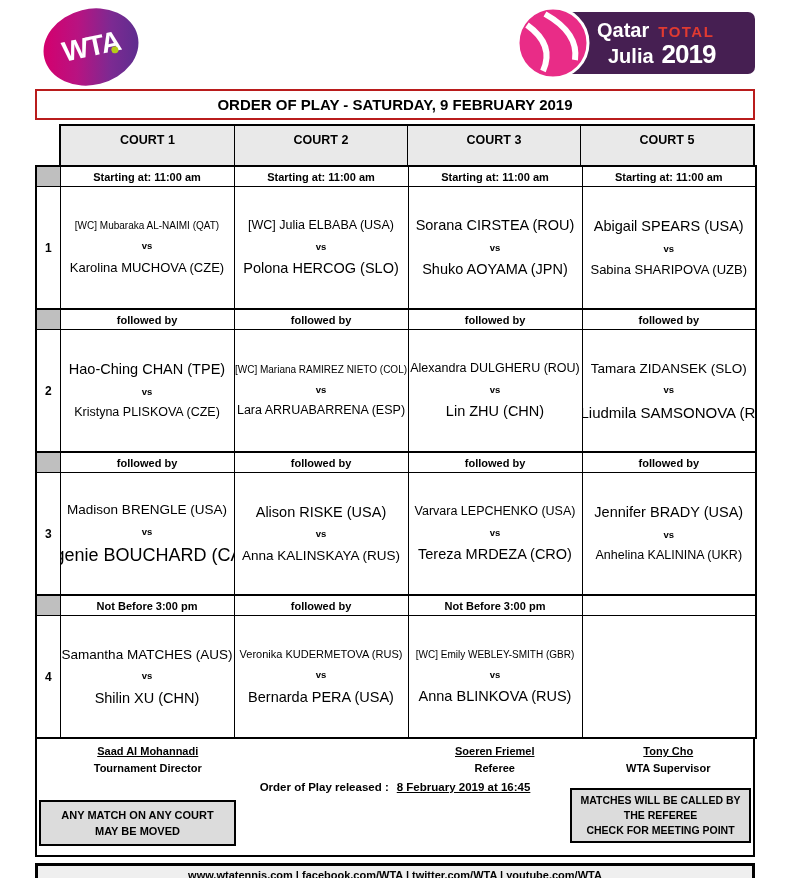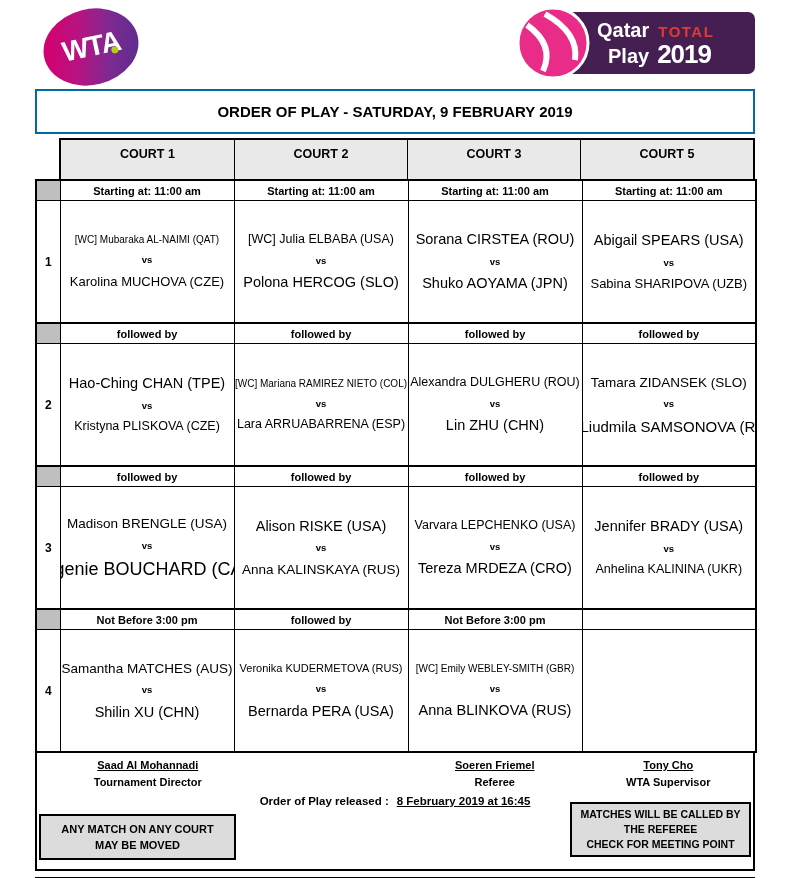--- a/index.html
+++ b/index.html
@@ -22,22 +22,22 @@
     display:flex; flex-direction:column; justify-content:center; padding-left:44px; }
   .qatar-ball { position:absolute; left:0; top:0; width:76px; height:76px; }
   .q-line1 { display:flex; align-items:baseline; gap:9px; line-height:1; }
   .q-line2 { display:flex; align-items:baseline; gap:8px; line-height:1; margin-top:1px; padding-left:11px; }
   .q-qatar, .q-open { color:#fff; font-weight:bold; font-size:20px; }
   .q-total { color:var(--total-red,#e03a31); font-weight:bold; font-size:15px; letter-spacing:1.5px; }
   .q-year { color:#fff; font-weight:bold; font-size:26px; letter-spacing:-1px; }
 
   
   .doc-title { text-align:center; font-weight:bold; font-size:15px; margin:0 0 5px 0; }
-  .banner { border:2px solid #0369a1; text-align:center; font-weight:bold; font-size:15px;
-    padding:12px 0; margin-bottom:4px; }
+  .banner { border:2px solid #b91c1c; text-align:center; font-weight:bold; font-size:15px;
+    padding:5px 0; margin-bottom:4px; }
 
   
   .court-header { margin-left:24px; width:696px; box-sizing:border-box; display:grid;
     grid-template-columns:repeat(4,1fr); border:2px solid #000; border-bottom:none; }
   .court-header .cell { background:var(--header-gray,#e9e9e9); border-left:1px solid #000;
     font-weight:bold; font-size:12.5px; text-align:center; padding:7px 0 18px; }
   .court-header .cell:first-child { border-left:none; }
 
   table.sched { border-collapse:collapse; width:720px; border:2px solid #000; table-layout:fixed; }
   table.sched td { border:1px solid #000; padding:0; }
@@ -82,21 +82,21 @@
       <span class="wta-text">WTA</span>
       <span class="wta-dot"></span>
     </div>
     <div class="qatar-logo">
       <div class="qatar-rect">
         <div class="q-line1">
           <span class="q-qatar">Qatar</span>
           <span class="q-total">TOTAL</span>
         </div>
         <div class="q-line2">
-          <span class="q-open">Play</span>
+          <span class="q-open">Julia</span>
           <span class="q-year">2019</span>
         </div>
       </div>
       <svg class="qatar-ball" viewBox="0 0 76 76">
         <circle cx="38" cy="38" r="35" fill="#e92c87" stroke="#ffffff" stroke-width="3"></circle>
         <path d="M12 20 Q40 40 28 66" stroke="#ffffff" stroke-width="6" fill="none"></path>
         <path d="M30 9 Q64 28 60 55" stroke="#ffffff" stroke-width="6" fill="none"></path>
       </svg>
     </div>
   </div>

